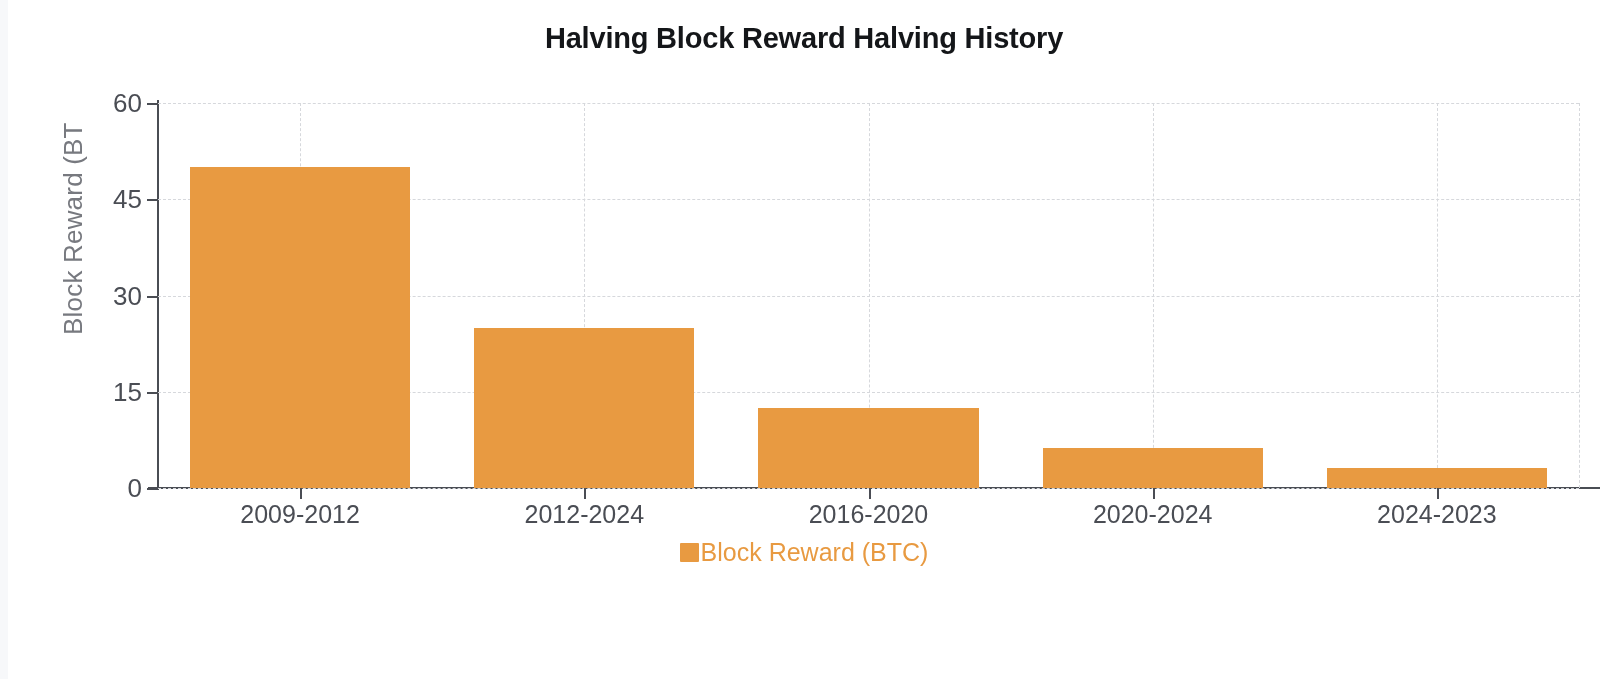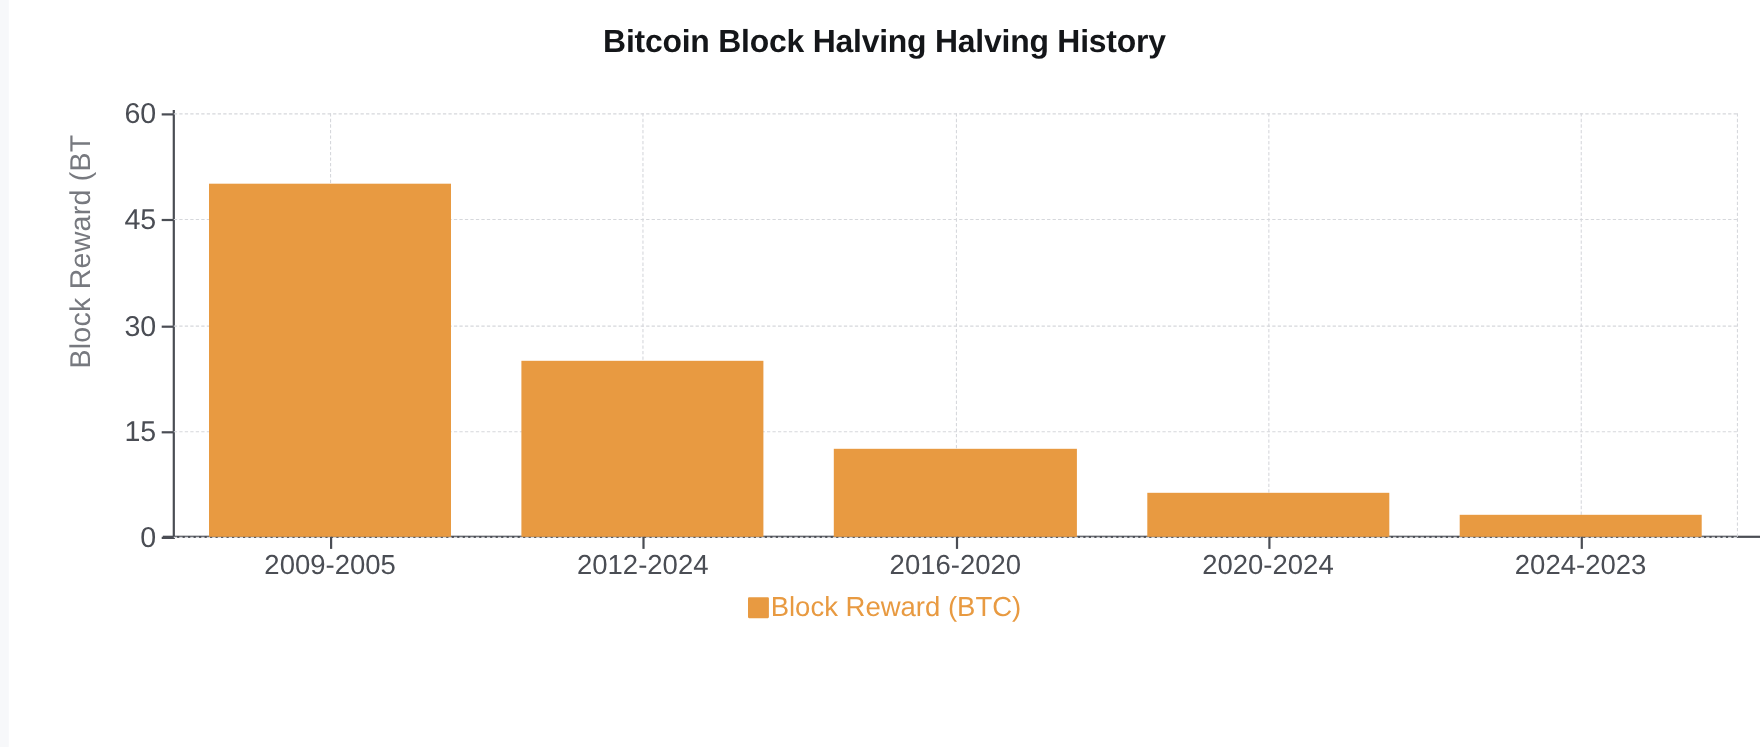--- a/index.html
+++ b/index.html
@@ -180,21 +180,21 @@
     font-size: 22px;
     color: #3d4453;
     white-space: nowrap;
   }
 </style>
 </head>
 <body>
 
 <div id="chart-card">
 
-  <div id="chart-title">Bitcoin Block Halving Halving History</div>
+  <div id="chart-title">Halving Block Reward Halving History</div>
 
   <div id="y-axis-title-clip">
     <div id="y-axis-title">Block Reward (BT</div>
   </div>
 
   <div id="y-axis-line"></div>
   <div id="x-axis-line"></div>
 
   <div id="y-ticks">
       <div class="y-tick-mark" style="top: 488px;"></div>
@@ -223,21 +223,21 @@
       <div class="bar" title="2016-2020: 12.5" style="left: 600.372px; width: 220.255px; height: 80.2083px; background: rgb(232, 154, 65);"></div>
       <div class="grid-v" style="left: 994.7px;"></div>
       <div class="bar" title="2020-2024: 6.25" style="left: 884.572px; width: 220.255px; height: 40.1042px; background: rgb(232, 154, 65);"></div>
       <div class="grid-v" style="left: 1278.9px;"></div>
       <div class="bar" title="2024-2028: 3.125" style="left: 1168.77px; width: 220.255px; height: 20.0521px; background: rgb(232, 154, 65);"></div>
       <div class="grid-v" style="left: 1421px;"></div>
     </div>
 
   <div id="x-ticks">
       <div class="x-tick-mark" style="left: 292.1px;"></div>
-      <div class="x-tick-label" style="left: 292.1px;">2009-2005</div>
+      <div class="x-tick-label" style="left: 292.1px;">2009-2012</div>
       <div class="x-tick-mark" style="left: 576.3px;"></div>
       <div class="x-tick-label" style="left: 576.3px;">2012-2024</div>
       <div class="x-tick-mark" style="left: 860.5px;"></div>
       <div class="x-tick-label" style="left: 860.5px;">2016-2020</div>
       <div class="x-tick-mark" style="left: 1144.7px;"></div>
       <div class="x-tick-label" style="left: 1144.7px;">2020-2024</div>
       <div class="x-tick-mark" style="left: 1428.9px;"></div>
       <div class="x-tick-label" style="left: 1428.9px;">2024-2023</div>
     </div>
 

